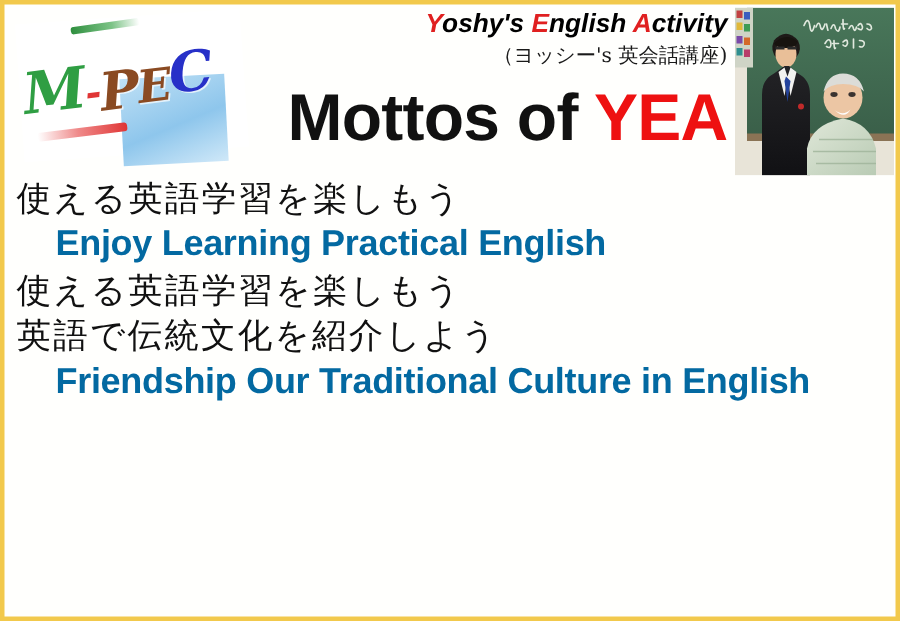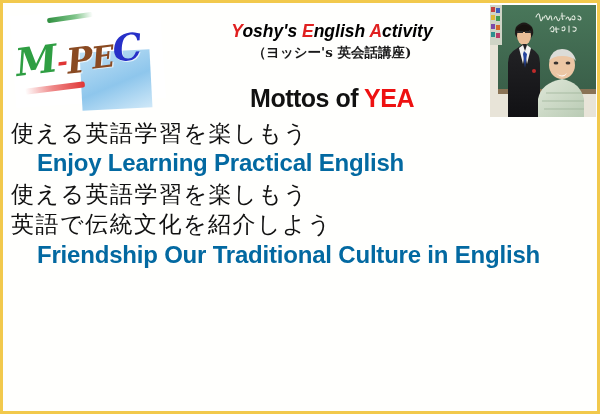--- a/index.html
+++ b/index.html
@@ -90,48 +90,47 @@
   #logo .l-m  { color: #2f9e43; font-size: 38px; }
   #logo .l-d  { color: #e03535; font-size: 26px; }
   #logo .l-p  { color: #8a4a22; font-size: 35px; position: relative; top: 4px; }
   #logo .l-e  { color: #8a4a22; font-size: 30px; position: relative; top: 2px; }
   #logo .l-c  { color: #2730c8; font-size: 37px; position: relative; top: -2px; }
 
   
   #titleblock {
     position: absolute;
     left: 176px;
-    top: 18px;
+    top: 2px;
     width: 306px;
-    text-align: center;
+    text-align: right;
   }
   #subtitle-en {
     font-family: "Liberation Sans", sans-serif;
     font-weight: bold;
     font-style: italic;
     font-size: 17.5px;
     color: #000000;
     white-space: nowrap;
     letter-spacing: 0px;
   }
   #subtitle-en .hl { color: #e02020; }
   #subtitle-ja {
     font-family: "DejaVu Serif", serif;
     font-size: 13.5px;
     color: #1a1a1a;
     margin-top: 2px;
     white-space: nowrap;
-    font-weight: bold;
   }
   #maintitle {
     font-family: "Liberation Sans", sans-serif;
     font-weight: bold;
-    font-size: 25px;
+    font-size: 44px;
     color: #111111;
-    margin-top: 22px;
+    margin-top: 8px;
     white-space: nowrap;
     letter-spacing: -0.5px;
   }
   #maintitle .hl { color: #ee1111; }
 
   
   #photo {
     position: absolute;
     left: 487px;
     top: 2px;

